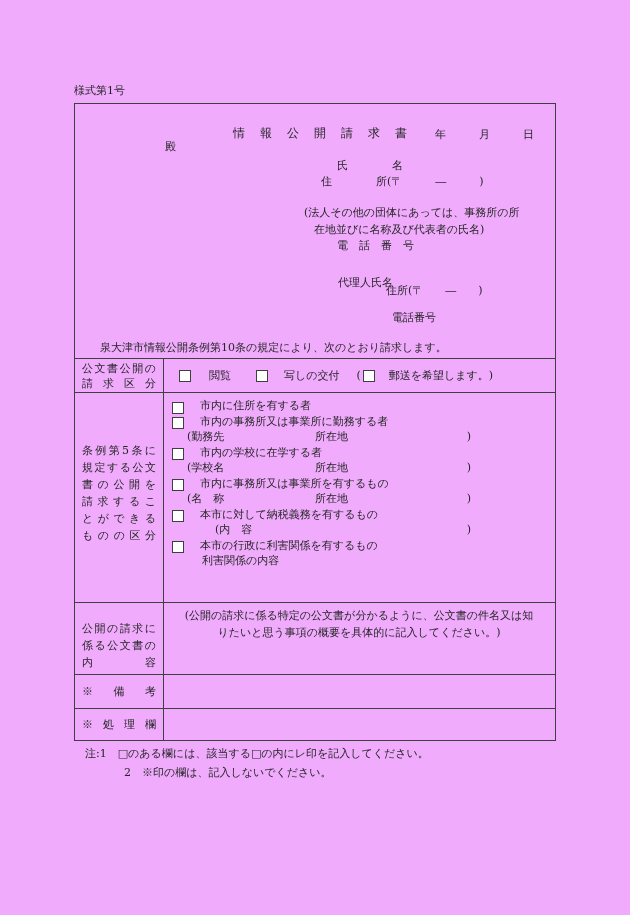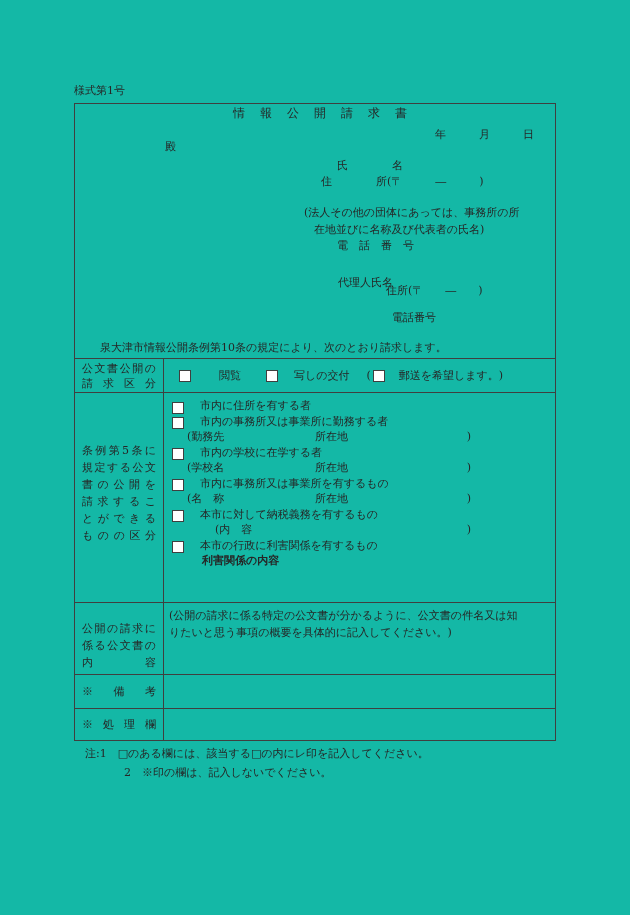--- a/index.html
+++ b/index.html
@@ -1,28 +1,28 @@
 <!DOCTYPE html>
 <html><head>
 <meta charset="utf-8">
 <style>
   html,body{margin:0;padding:0;background:#ffffff;}
   .page{
-    position:relative;width:630px;height:915px;background:#14b8a6;
+    position:relative;width:630px;height:915px;background:#f0abfc;
     font-family:"DejaVu Serif","Liberation Serif",serif;
     color:#262626;font-size:11px;overflow:hidden;
   }
   .abs{position:absolute;line-height:14px;white-space:nowrap;}
   .style-no{left:74px;top:84px;}
   
   .sheet{
     position:absolute;left:74px;top:103px;width:482px;height:638px;
     border:1px solid #3f3f3f;box-sizing:border-box;
   }
-  .title{left:158px;top:2px;font-size:12px;letter-spacing:15px;}
+  .title{left:158px;top:22px;font-size:12px;letter-spacing:15px;}
   .date-line{top:24px;right:21px;}
   .addressee{left:90px;top:36px;}
   .name-line{left:262px;top:55px;}
   .addr-line{left:246px;top:71px;}
   .corp1{left:229px;top:102px;}
   .corp2{left:239px;top:119px;}
   .phone-line{left:262px;top:135px;}
   .agent-name{left:263px;top:172px;}
   .agent-addr{left:311px;top:180px;}
   .agent-phone{left:317px;top:207px;}
@@ -40,38 +40,38 @@
     padding:0 7px;display:flex;flex-direction:column;justify-content:center;flex:none;
   }
   .jline{text-align:justify;text-align-last:justify;-moz-text-align-last:justify;text-justify:inter-character;line-height:17px;}
   .r1 .jline{line-height:15px;}
   .r2 .cell-label{justify-content:center;padding-top:20px;padding-bottom:30px;}
   .r3 .cell-label{padding-top:14px;}
   .cell-content{flex:1;position:relative;box-sizing:border-box;min-width:0;}
   .cb{display:inline-block;width:10px;height:10px;border:1px solid #3f3f3f;flex:none;background:#fff;}
   
   .r1 .cell-content{display:flex;align-items:center;padding-left:15px;}
-  .r1 .opt1{margin-left:28px;}
+  .r1 .opt1{margin-left:18px;}
   .r1 .cb2{margin-left:25px;}
   .r1 .opt2{margin-left:16px;}
   .r1 .mail-open{margin-left:17px;}
   .r1 .cbm{margin-left:2px;}
   .r1 .optm{margin-left:14px;}
   
   .r2 .cell-content{padding-top:5px;}
   .line{line-height:15.5px;padding-left:8px;display:flex;align-items:flex-end;white-space:nowrap;}
   .line .cb{margin-right:16px;}
   .dline{margin-left:23px;width:284px;display:flex;line-height:15.5px;white-space:nowrap;}
   .p-open{width:128px;flex:none;}
   .p-open2{flex:1;margin-left:28px;}
   .p-mid{flex:1;}
   .p-close{flex:none;}
-  .indent-line{margin-left:30px;line-height:15.5px;white-space:nowrap;padding-left:8px;font-weight:bold;}
-  
-  .r3 .cell-content{padding:4px 6px 0 5px;}
+  .indent-line{margin-left:30px;line-height:15.5px;white-space:nowrap;padding-left:8px;}
+  
+  .r3 .cell-content{padding:4px 6px 0 5px;text-align:center;}
   .hint{line-height:17px;white-space:nowrap;}
   
   .note1{left:85px;top:747px;}
   .note2{left:124px;top:766px;}
 </style>
 </head>
 <body>
 
 <div class="page">
 

